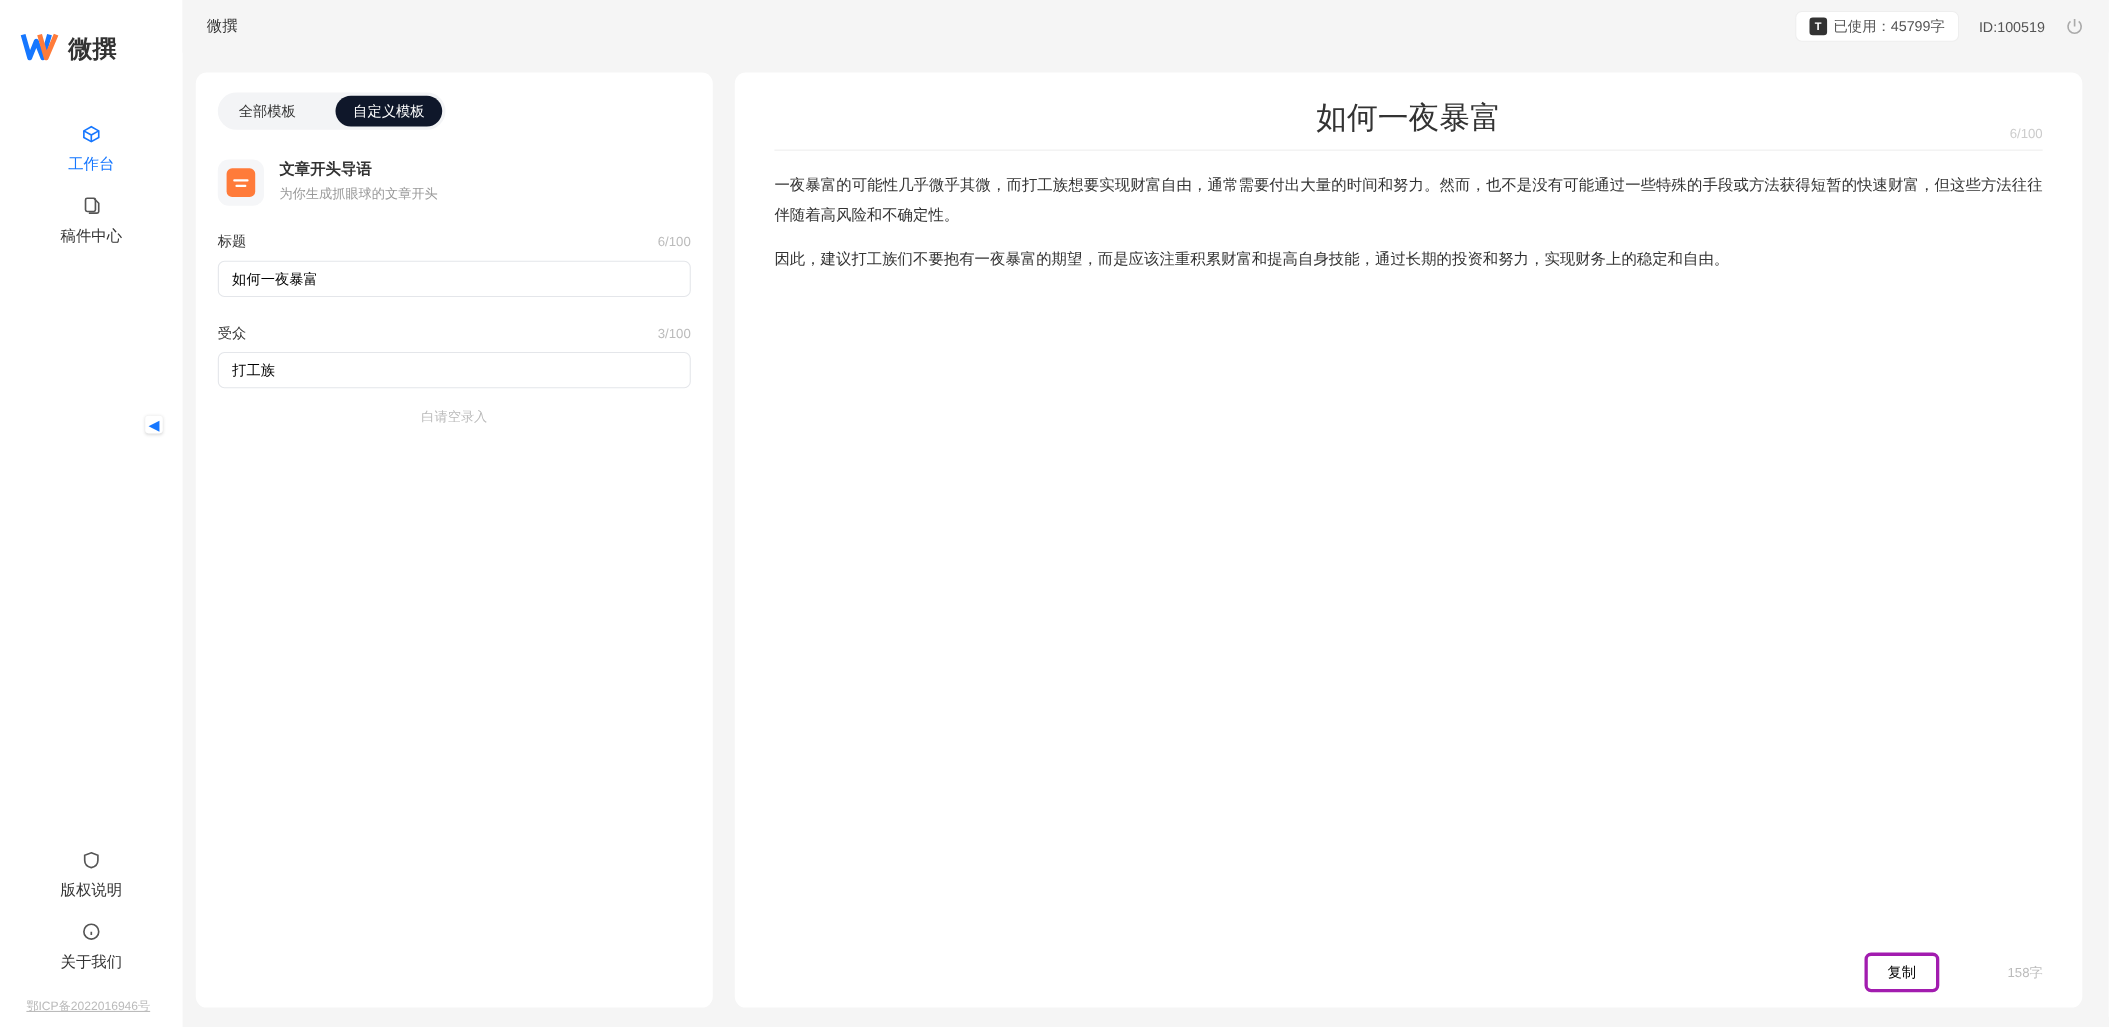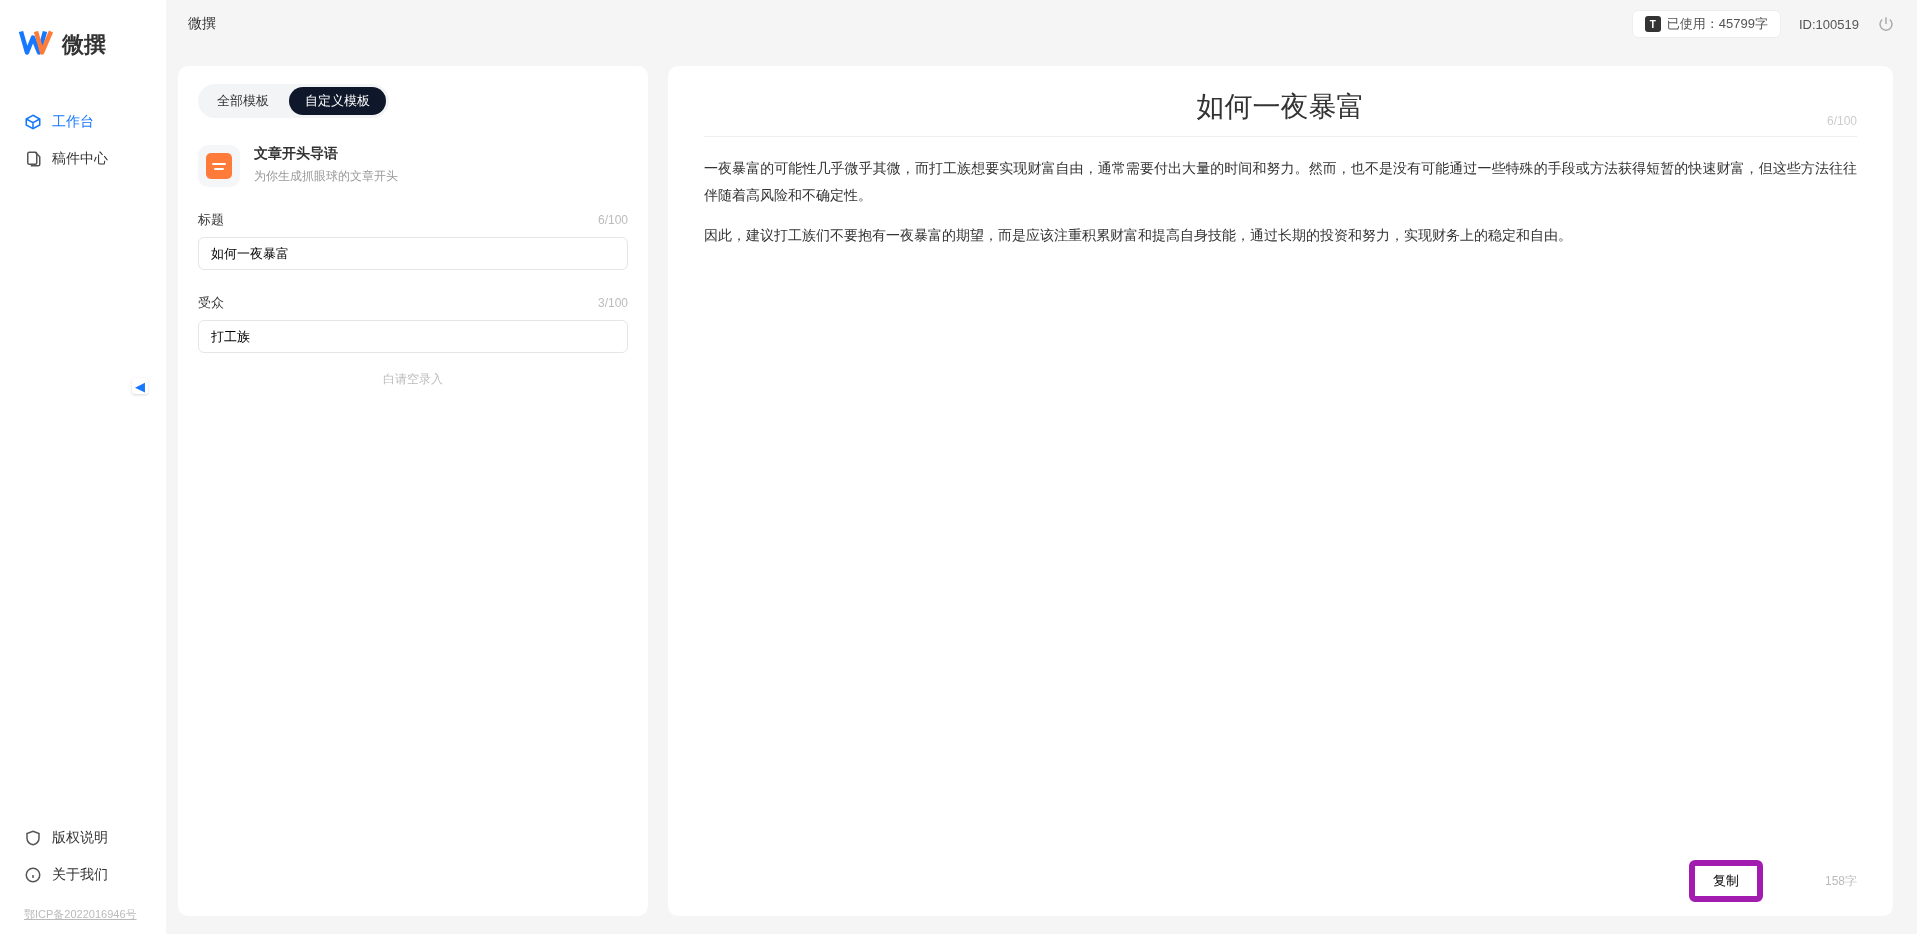--- a/index.html
+++ b/index.html
@@ -4,21 +4,21 @@
 <style>
 * { margin:0; padding:0; box-sizing:border-box; }
 body { font-family:-apple-system,BlinkMacSystemFont,"PingFang SC","Microsoft YaHei",sans-serif; background:#f5f5f5; color:#333; }
 .app { display:flex; height:100vh; }
 
 
 .sidebar { width:166px; background:#fff; display:flex; flex-direction:column; }
 .logo { display:flex; align-items:center; gap:8px; padding:24px 18px 36px; font-size:22px; font-weight:600; }
 .logo-mark svg { width:36px; height:36px; }
 .nav { flex:1; }
-.nav-item { display:flex; align-items:center; gap:10px; padding:8px 24px; font-size:14px; cursor:pointer; margin:3px 0; }
+.nav-item { display:flex; align-items:center; gap:10px; padding:8px 24px; font-size:14px; cursor:pointer; margin:3px 0;flex-direction:column; }
 .nav-item.active { color:#1677ff; }
 .nav-icon { display:inline-flex; width:18px; height:18px; }
 .sidebar-footer { padding:0 0 12px; }
 .icp { font-size:11px; color:#bbb; padding:12px 24px 0;text-decoration:underline; }
 
 
 .collapse-handle { position:absolute; left:132px; top:378px; width:16px; height:16px; background:#fff; border-radius:3px; display:flex; align-items:center; justify-content:center; box-shadow:0 1px 3px rgba(0,0,0,.15); cursor:pointer; color:#1677ff; font-size:13px; }
 
 
 .main { flex:1; display:flex; flex-direction:column; }
@@ -28,21 +28,21 @@
 .usage-badge { background:#fff; border:1px solid #eee; border-radius:6px; padding:4px 12px; display:flex; align-items:center; gap:6px; }
 .usage-ico { width:16px; height:16px; background:#333; border-radius:3px; display:inline-flex; align-items:center; justify-content:center; color:#fff; font-size:10px; font-weight:700; }
 .power-icon { width:18px; height:18px; color:#aaa; cursor:pointer; }
 
 .workspace { flex:1; display:flex; gap:20px; padding:18px 24px 18px 12px; }
 .panel { background:#fff; border-radius:10px; display:flex; flex-direction:column; }
 .panel-left { width:470px; padding:18px 20px; }
 .panel-right { flex:1; padding:18px 36px 14px; }
 
 
-.tabs { display:flex; gap:4px; background:#f3f4f6; border-radius:999px; padding:3px; width:fit-content;text-align:center; }
+.tabs { display:flex; gap:20px; background:#f3f4f6; border-radius:999px; padding:3px; width:fit-content;text-align:center; }
 .tab { padding:5px 16px; font-size:13px; border-radius:999px; cursor:pointer; }
 .tab.active { background:#0f172a; color:#fff; }
 
 
 .tpl-head { display:flex; gap:14px; margin-top:27px; }
 .tpl-icon { width:42px; height:42px; border-radius:10px; background:#f5f6f8; display:flex; align-items:center; justify-content:center; }
 .tpl-icon-inner { width:26px; height:26px; background:#ff7b3a; border-radius:5px; display:flex; align-items:center; justify-content:center; }
 .tpl-icon-inner::before,.tpl-icon-inner::after { content:""; background:#fff; height:2px; border-radius:1px; }
 .tpl-icon-inner { flex-direction:column; gap:3px; padding:5px; }
 .tpl-icon-inner::before { width:14px; }
@@ -60,21 +60,21 @@
 .generate-btn { margin-top:auto; width:200px; align-self:center; background:#3b82f6; color:#fff; border:none; border-radius:6px; padding:10px 0; font-size:14px; cursor:pointer; }
 
 
 .doc-title-row { text-align:center; position:relative; margin-top:4px; }
 .doc-title { font-size:28px; font-family:"KaiTi","STKaiti",serif; }
 .doc-title-count { position:absolute; right:0; bottom:-2px; font-size:12px; color:#ccc; }
 .doc-sep { border:none; border-top:1px solid #eee; margin-top:10px; }
 .doc-body { margin-top:18px; font-size:14px; line-height:1.9; flex:1; }
 .doc-body p { margin-bottom:14px; text-align:justify; }
 .doc-footer { display:flex; align-items:center; justify-content:flex-end; gap:18px; margin-top:auto; }
-.copy-btn { background:#fff; border:6px solid #a21caf; border-radius:6px; padding:6px 18px; font-size:13px; cursor:pointer; }
+.copy-btn { background:#fff; border:3px solid #a21caf; border-radius:6px; padding:6px 18px; font-size:13px; cursor:pointer; }
 .word-count { font-size:12px; color:#bbb;margin-left:44px; }
 </style>
 </head>
 <body>
 
 <div class="app">
   <aside class="sidebar">
     <div class="logo">
       <span class="logo-mark">
         <svg viewBox="0 0 48 48">

